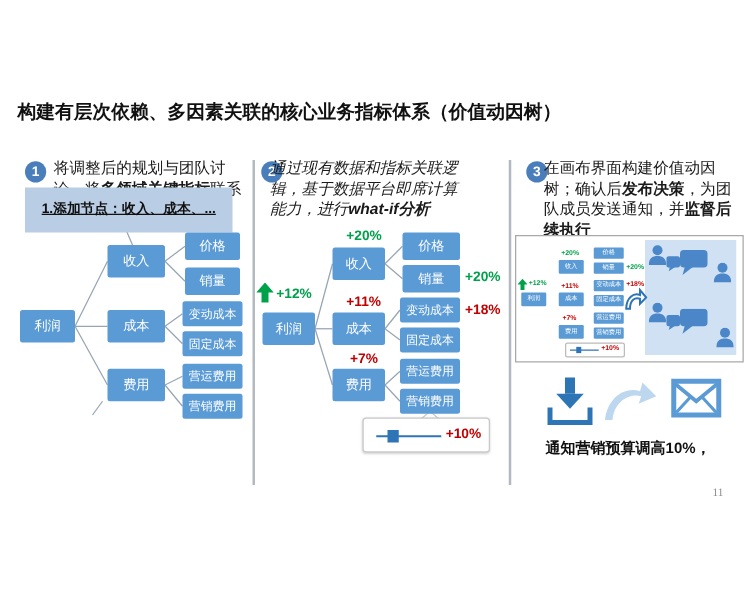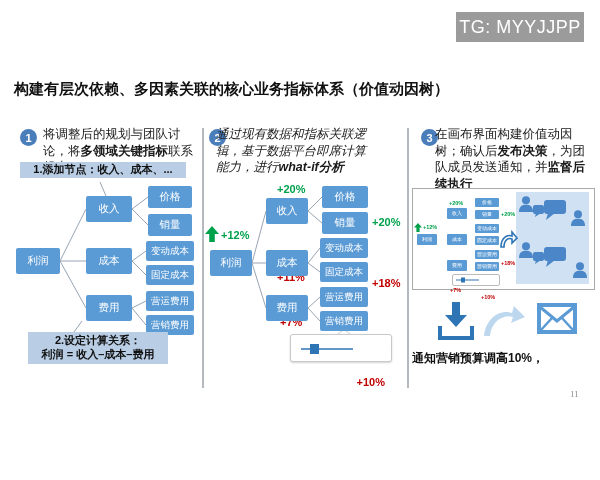--- a/index.html
+++ b/index.html
@@ -15,41 +15,40 @@
   .step-num{position:absolute;width:17px;height:17px;border-radius:50%;background:#4a7ebb;color:#fff;
             font-size:11px;font-weight:bold;display:flex;align-items:center;justify-content:center;}
   .step-head{position:absolute;font-size:12.5px;line-height:1.32;color:#1a1a1a;}
   .step-head b{font-weight:bold;}
   .note{position:absolute;background:#b9cde4;color:#111;font-weight:bold;font-size:11px;
         display:flex;flex-direction:column;align-items:center;justify-content:center;text-align:center;line-height:1.25;}
   .node{position:absolute;background:#5b9bd5;color:#fff;display:flex;align-items:center;justify-content:center;
         border-radius:2px;font-size:10.5px;}
   .node.sm{font-size:9.5px;}
   .pct{position:absolute;font-weight:bold;font-size:11px;white-space:nowrap;}
-  .green{color:#00a14b;} .red{color:#c00000;margin-top:35px;}
+  .green{color:#00a14b;} .red{color:#c00000;}
   .callout{position:absolute;background:#fff;border:1px solid #c9c9c9;border-radius:3px;
            box-shadow:0 1px 2px rgba(0,0,0,0.18);}
   .panel3-box{position:absolute;left:412px;top:188px;width:181px;height:100px;background:#fff;border:1px solid #a9a9a9;}
   .panel3-blue{position:absolute;left:516px;top:192px;width:73px;height:92px;background:#cfe1f3;}
   .mini-node{position:absolute;background:#5b9bd5;color:#fff;font-size:5px;display:flex;align-items:center;
              justify-content:center;border-radius:1px;line-height:1;}
   .mini-pct{position:absolute;font-size:5.5px;font-weight:bold;white-space:nowrap;line-height:1;}
   .mini-slider{position:absolute;left:452px;top:274px;width:46px;height:10px;background:#fff;border:1px solid #bbb;
                border-radius:2px;display:flex;align-items:center;}
-  .caption{position:absolute;left:412px;top:350px;width:181px;text-align:left;font-size:12px;
+  .caption{position:absolute;left:412px;top:350px;width:181px;text-align:center;font-size:12px;
            font-weight:bold;line-height:16px;color:#111;}
   .pageno{position:absolute;left:570px;top:389px;font-size:9px;color:#8c8c8c;font-family:Liberation Serif, serif;}
   .iconbox{position:absolute;}
 </style>
 </head>
 <body>
 
 <div class="slide">
 
-  <div class="wm-top">TG: MYYJJPP</div>
   <h1 class="title">构建有层次依赖、多因素关联的核心业务指标体系（价值动因树）</h1>
 
   <div class="divider" style="left:202px;"></div>
   <div class="divider" style="left:407px;"></div>
 
   <svg class="lines" width="600" height="480">
     <g stroke="#97a5b3" stroke-width="1">
       <line x1="60" y1="261" x2="86" y2="209"></line>
         <line x1="60" y1="261" x2="86" y2="261"></line>
         <line x1="60" y1="261" x2="86" y2="308"></line>
@@ -85,37 +84,33 @@
 
   <div class="step-num" style="left:20px;top:129px;">1</div>
   <div class="step-head" style="left:43px;top:126px;width:152px;"><span>将调整后的规划与团队讨论，将</span><b>多领域关键指标</b><span>联系起来</span></div>
 
   <div class="step-num" style="left:209px;top:129px;">2</div>
   <div class="step-head" style="left:216px;top:126px;width:162px;font-style:italic;"><span>通过现有数据和指标关联逻辑，基于数据平台即席计算能力，进行</span><b>what-if分析</b></div>
 
   <div class="step-num" style="left:421px;top:129px;">3</div>
   <div class="step-head" style="left:435px;top:126px;width:158px;"><span>在画布界面构建价值动因树；确认后</span><b>发布决策</b><span>，为团队成员发送通知，并</span><b>监督后续执行</b></div>
 
-  <div class="note" style="left:20px;top:162px;width:166px;height:16px;">1.添加节点：收入、成本、...</div>
+  <div class="note" style="left:20px;top:150px;width:166px;height:36px;text-decoration:underline;">1.添加节点：收入、成本、...</div>
 
   <div class="node" style="left:16px;top:248px;width:44px;height:26px;">利润</div>
   <div class="node" style="left:86px;top:196px;width:46px;height:26px;">收入</div>
   <div class="node" style="left:86px;top:248px;width:46px;height:26px;">成本</div>
   <div class="node" style="left:86px;top:295px;width:46px;height:26px;">费用</div>
   <div class="node" style="left:148px;top:186px;width:44px;height:22px;">价格</div>
   <div class="node" style="left:148px;top:214px;width:44px;height:22px;">销量</div>
   <div class="node sm" style="left:146px;top:241px;width:48px;height:20px;">变动成本</div>
   <div class="node sm" style="left:146px;top:265px;width:48px;height:20px;">固定成本</div>
   <div class="node sm" style="left:146px;top:291px;width:48px;height:20px;">营运费用</div>
   <div class="node sm" style="left:146px;top:315px;width:48px;height:20px;">营销费用</div>
 
-  <div class="note" style="left:28px;top:332px;width:140px;height:32px;">
-    <div>2.设定计算关系：</div>
-    <div>利润 = 收入–成本–费用</div>
-  </div>
 
   <div class="iconbox" style="left:205px;top:226px;width:14px;height:17px;">
     <svg width="14" height="17" viewBox="0 0 14 17">
         <polygon points="7,0 14,8 9.8,8 9.8,16 4.2,16 4.2,8 0,8" fill="#00a14b"></polygon>
       </svg>
   </div>
   <span class="pct green" style="left:221px;top:229px;">+12%</span>
   <span class="pct green" style="left:277px;top:183px;">+20%</span>
   <span class="pct red" style="left:277px;top:236px;">+11%</span>
   <span class="pct red" style="left:280px;top:281px;">+7%</span>

